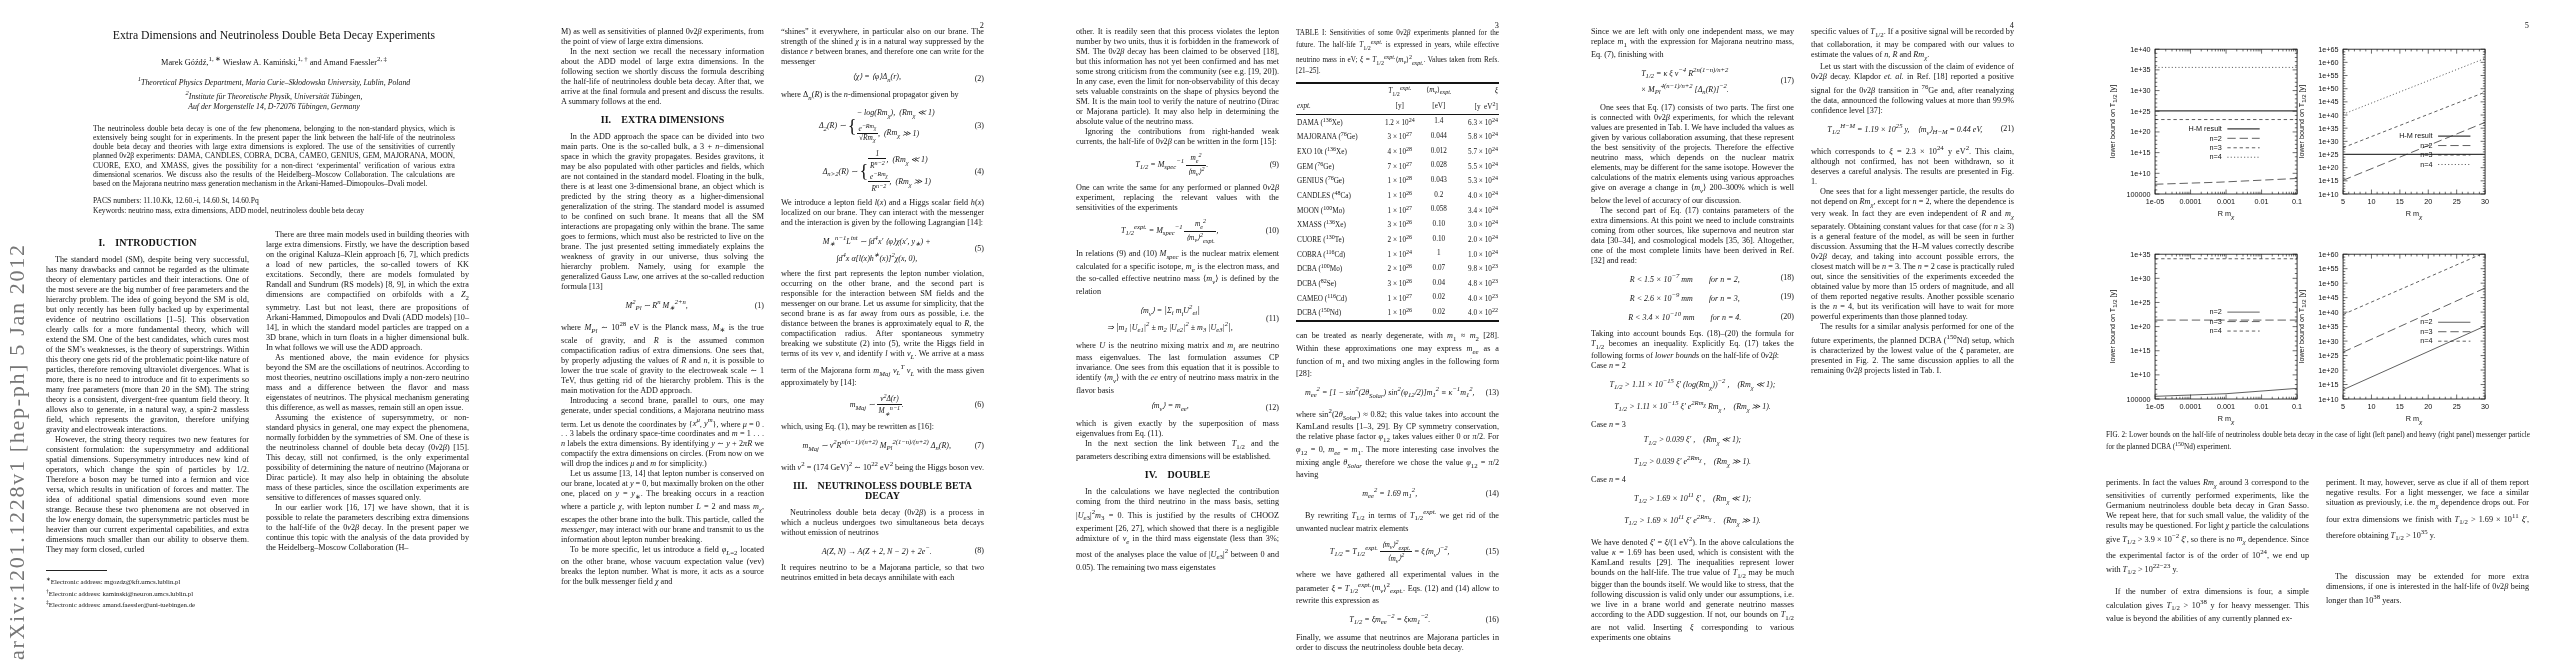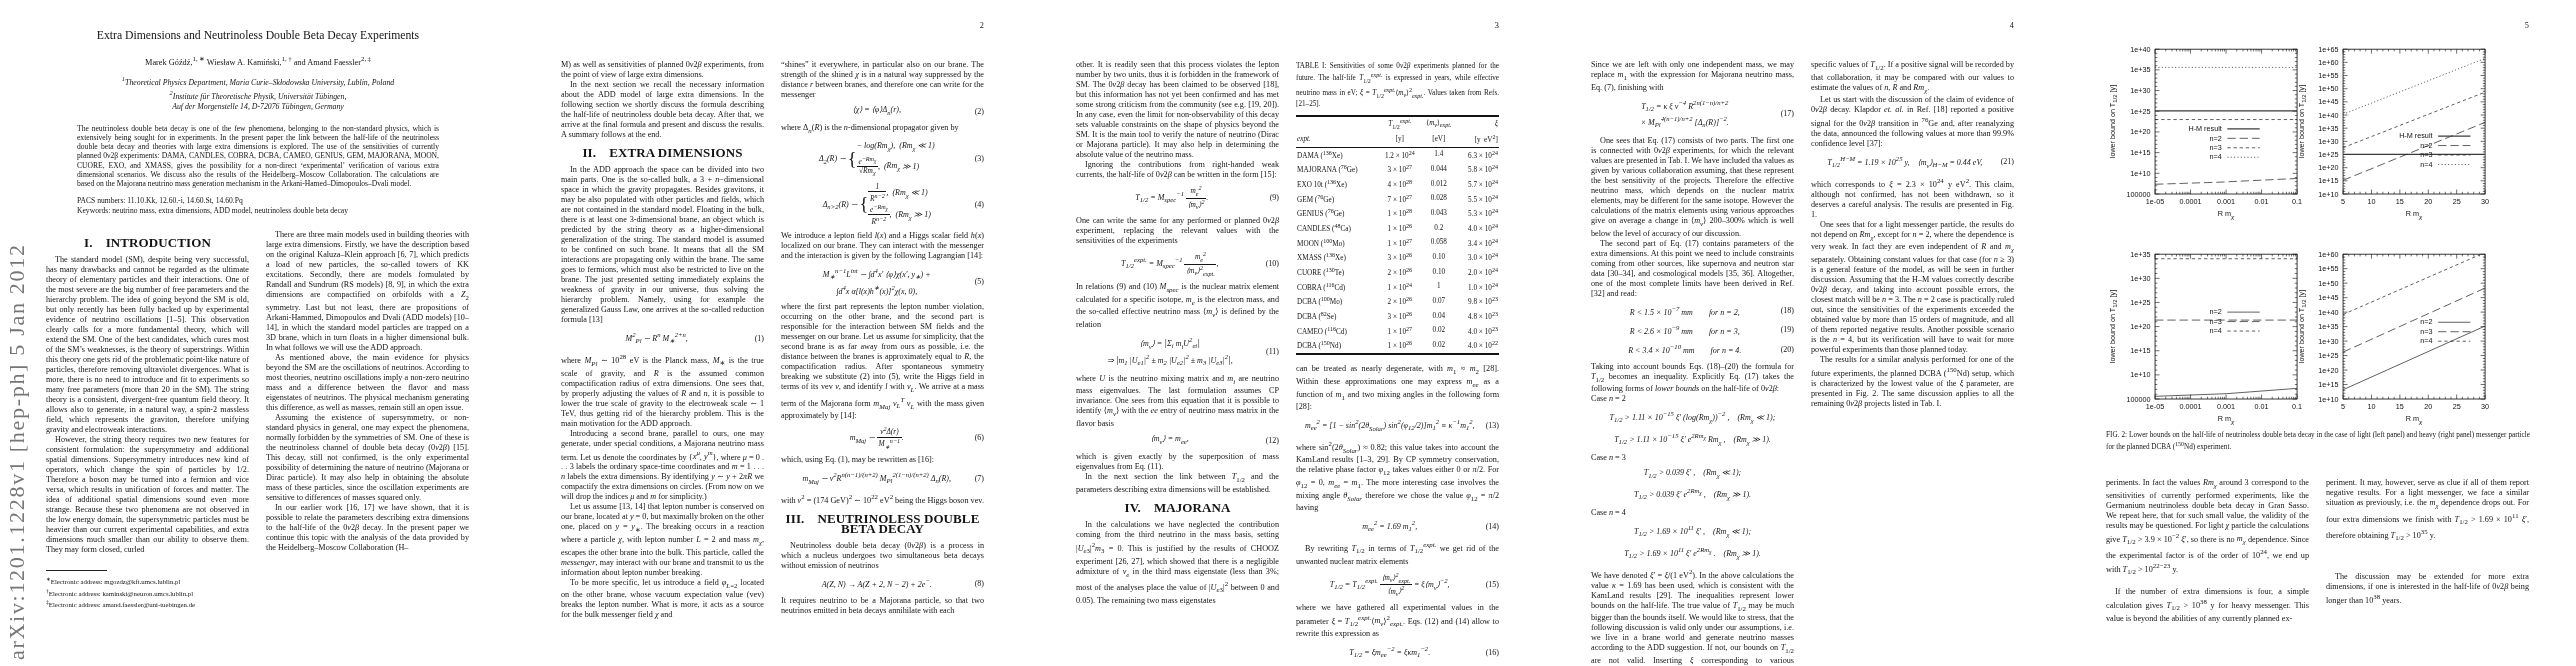--- a/index.html
+++ b/index.html
@@ -4,36 +4,36 @@
 <style>
   html,body{margin:0;padding:0;background:#fff;}
   body{width:2576px;height:667px;overflow:hidden;font-family:"Liberation Serif",serif;color:#141414;}
   .strip{display:flex;width:2576px;height:667px;}
   .page{position:relative;width:515px;height:667px;background:#fff;overflow:hidden;flex:0 0 515px;}
   .pgnum{position:absolute;top:21px;right:46px;font-size:8.3px;}
   
   .wm{position:absolute;left:4.4px;top:660px;transform:rotate(-90deg);transform-origin:0 0;
       white-space:nowrap;font-size:22px;letter-spacing:1.7px;color:#767676;}
   
-  .p1head{position:absolute;left:46px;top:29px;width:424px;text-align:center;}
+  .p1head{position:absolute;left:62px;top:29px;width:424px;text-align:center;}
   .title{font-size:11.7px;font-weight:normal;margin:0 0 13.3px;}
   .authors{font-size:8.3px;margin:0 0 6.7px;}
   .affil{font-size:7.8px;font-style:italic;line-height:10.6px;}
   .abstract{text-align:justify;margin:11px 31px 0;font-size:7.6px;line-height:9.2px;}
   .pacs{text-align:left;margin:7.8px 31px 0;font-size:7.6px;line-height:9.4px;}
   .kw{margin-top:1.1px;}
   
   .col{position:absolute;width:203px;text-align:justify;font-size:8.2px;line-height:10px;}
   .c0{left:46px;} .c1{left:266px;}
-  .page .col{top:60px;}
+  .page .col{top:27px;}
   .pg1 .col{top:230px;}
   .pg5 .col{top:478px;}
   p.par{margin:0;text-indent:9px;}
   p.par.ni{text-indent:0;}
-  h3.sech{text-align:center;font-size:13px;font-weight:bold;margin:8.3px 0 7.2px;letter-spacing:0.1px;}
+  h3.sech{text-align:center;font-size:10px;font-weight:bold;margin:8.3px 0 7.2px;letter-spacing:0.1px;}
   .eq{display:flex;align-items:center;margin:5px 0;font-size:8px;}
   .eqb{flex:1;text-align:center;font-style:italic;line-height:10.6px;}
   .eqn{font-style:normal;padding-left:2.2px;}
   .fr{display:inline-block;vertical-align:middle;text-align:center;line-height:1.08;font-size:.92em;}
   .ft{display:block;border-bottom:0.6px solid #141414;padding:0 1.7px;}
   .fb{display:block;padding:0 1.7px;}
   .brace{font-size:2.3em;font-weight:400;vertical-align:middle;font-style:normal;}
   .cases{display:inline-block;text-align:left;vertical-align:middle;}
   .crow{display:block;padding:0.6px 0;}
   .fnrule{border-top:0.6px solid #222;width:61px;margin:14.5px 0 3.9px;}
@@ -166,21 +166,21 @@
           <span class="eqb">⟨<i>m<sub>ν</sub></i>⟩ = <span style="font-size:1.25em">|</span>Σ<sub><i>i</i></sub> <i>m<sub>i</sub>U</i><sup>2</sup><sub><i>ei</i></sub><span style="font-size:1.25em">|</span><br>⇒ <span style="font-size:1.25em">|</span><i>m</i><sub>1</sub> |<i>U</i><sub><i>e</i>1</sub>|<sup>2</sup> ± <i>m</i><sub>2</sub> |<i>U</i><sub><i>e</i>2</sub>|<sup>2</sup> ± <i>m</i><sub>3</sub> |<i>U</i><sub><i>e</i>3</sub>|<sup>2</sup><span style="font-size:1.25em">|</span>,</span>
           <span class="eqn">(11)</span>
         </div>
         <p class="par ni">where <i>U</i> is the neutrino mixing matrix and <i>m<sub>i</sub></i> are neutrino mass eigenvalues. The last formulation assumes CP invariance. One sees from this equation that it is possible to identify ⟨<i>m<sub>ν</sub></i>⟩ with the <i>ee</i> entry of neutrino mass matrix in the flavor basis</p>
         <div class="eq">
           <span class="eqb">⟨<i>m<sub>ν</sub></i>⟩ = <i>m<sub>ee</sub></i>,</span>
           <span class="eqn">(12)</span>
         </div>
         <p class="par ni">which is given exactly by the superposition of mass eigenvalues from Eq. (11).</p>
         <p class="par">In the next section the link between <i>T</i><sub>1/2</sub> and the parameters describing extra dimensions will be established.</p>
-        <h3 class="sech">IV. MAJORANA</h3>
+        <h3 class="sech">IV. DOUBLE</h3>
         <p class="par">In the calculations we have neglected the contribution coming from the third neutrino in the mass basis, setting |<i>U</i><sub><i>e</i>3</sub>|<sup>2</sup><i>m</i><sub>3</sub> = 0. This is justified by the results of CHOOZ experiment [26, 27], which showed that there is a negligible admixture of <i>ν<sub>e</sub></i> in the third mass eigenstate (less than 3%; most of the analyses place the value of |<i>U</i><sub><i>e</i>3</sub>|<sup>2</sup> between 0 and 0.05). The remaining two mass eigenstates</p>
       </div>
     <div class="col c1">
         <div class="tablecap">TABLE I: Sensitivities of some 0<i>ν</i>2<i>β</i> experiments planned for the future. The half-life <i>T</i><sub>1/2</sub><sup><i>expt.</i></sup> is expressed in years, while effective neutrino mass in eV; <i>ξ</i> = <i>T</i><sub>1/2</sub><sup><i>expt.</i></sup>⟨<i>m<sub>ν</sub></i>⟩<sup>2</sup><sub><i>expt.</i></sub>. Values taken from Refs. [21–25].</div>
         <table class="dt">
           <thead>
             <tr>
               <th></th>
               <th><i>T</i><sub>1/2</sub><sup><i>expt.</i></sup></th>
               <th>⟨<i>m<sub>ν</sub></i>⟩<sub><i>expt.</i></sub></th>

